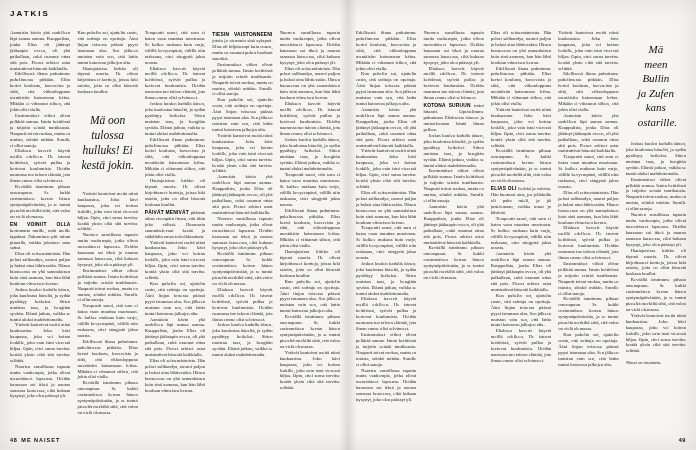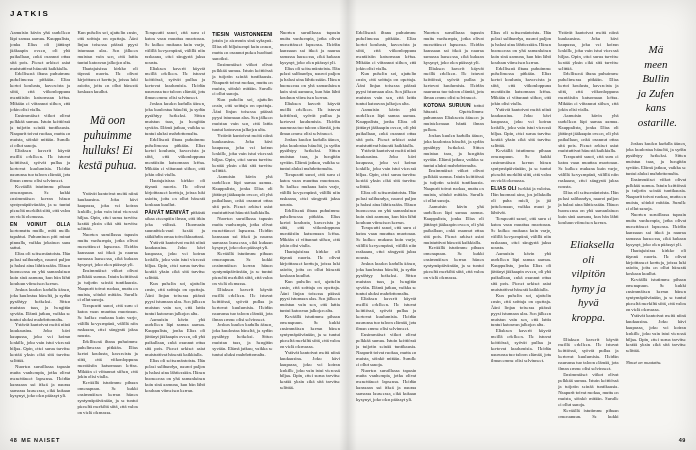--- a/index.html
+++ b/index.html
@@ -72,21 +72,21 @@
         <p class="body-p">Keväällä istutimme pihaan omenapuun. Se kukki ensimmäisen kerran hänen syntymäpäivänään, ja se tuntui pieneltä merkiltä siitä, että valoa on vielä olemassa.</p>
         <p class="body-p lead"><b>EN VOINUT OLLA </b>kertomatta muille, mitä meille tapahtui. Puhuminen piti minut pinnalla, vaikka jokainen sana sattui.</p>
         <p class="body-p">Elias oli seitsemäntoista. Hän pelasi salibandya, nauroi paljon ja halasi aina lähtiessään. Hänen huoneensa on yhä samanlainen kuin sinä aamuna, kun hän lähti kouluun viimeisen kerran.</p>
         <p class="body-p">Joskus kuulen kadulla äänen, joka kuulostaa häneltä, ja sydän pysähtyy hetkeksi. Sitten muistan taas, ja hengitän syvään. Elämä jatkuu, vaikka se tuntui aluksi mahdottomalta.</p>
         <p class="body-p">Ystävät kantoivat meitä niinä kuukausina. Joku kävi kaupassa, joku vei koiran lenkille, joku vain istui vieressä hiljaa. Opin, ettei surua tarvitse kestää yksin eikä sitä tarvitse selittää.</p>
         <p class="body-p">Nuorten suruillassa tapasin muita vanhempia, jotka olivat menettäneet lapsensa. Heidän kanssaan sai itkeä ja nauraa samassa lauseessa, eikä kukaan kysynyt, joko olen päässyt yli.</p>
       </div>
     <div class="col">
         <p class="body-p">Kun puhelin soi, ajattelin ensin, että soittaja on opettaja. Ääni linjan toisessa päässä pyysi istumaan alas. Sen jälkeen muistan vain sen, että lattia tuntui katoavan jalkojen alta.</p>
         <p class="body-p">Hautajaisissa kirkko oli täynnä nuoria. He olivat kirjoittaneet kortteja, joissa luki asioita, joita en ollut hänestä koskaan kuullut.</p>
-        <div class="pullquote lg">Mä oon puhuimme hulluks! Ei kestä puhua.</div>
+        <div class="pullquote lg">Mä oon tulossa hulluks! Ei kestä jokin.</div>
         <p class="body-p">Ystävät kantoivat meitä niinä kuukausina. Joku kävi kaupassa, joku vei koiran lenkille, joku vain istui vieressä hiljaa. Opin, ettei surua tarvitse kestää yksin eikä sitä tarvitse selittää.</p>
         <p class="body-p">Nuorten suruillassa tapasin muita vanhempia, jotka olivat menettäneet lapsensa. Heidän kanssaan sai itkeä ja nauraa samassa lauseessa, eikä kukaan kysynyt, joko olen päässyt yli.</p>
         <p class="body-p">Ensimmäiset viikot olivat pelkkää sumua. Istuin keittiössä ja tuijotin seinää tuntikausia. Naapurit toivat ruokaa, mutta en muista, söinkö mitään. Surulle ei ollut sanoja.</p>
         <p class="body-p">Terapeutti sanoi, että suru ei katoa vaan muuttaa muotoaan. Se kulkee mukana kuin varjo, välillä kevyempänä, välillä niin raskaana, ettei sängystä jaksa nousta.</p>
         <p class="body-p">Edellisenä iltana puhuimme puhelimessa pitkään. Elias kertoi koulusta, kavereista ja siitä, että viikonloppuna mentäisiin katsomaan leffaa. Mikään ei viitannut siihen, että jokin olisi vialla.</p>
         <p class="body-p">Keväällä istutimme pihaan omenapuun. Se kukki ensimmäisen kerran hänen syntymäpäivänään, ja se tuntui pieneltä merkiltä siitä, että valoa on vielä olemassa.</p>
       </div>
     <div class="col">
         <p class="body-p">Terapeutti sanoi, että suru ei katoa vaan muuttaa muotoaan. Se kulkee mukana kuin varjo, välillä kevyempänä, välillä niin raskaana, ettei sängystä jaksa nousta.</p>
         <p class="body-p">Eliaksen kaverit käyvät meillä edelleen. He istuvat keittiössä, syövät pullaa ja kertovat kuulumisia. Heidän naurunsa tuo taloon elämää, jota ilman emme olisi selvinneet.</p>
@@ -156,21 +156,20 @@
         <p class="body-p">Aamuisin kävin yhä uudelleen läpi samaa aamua. Kauppalista, jonka Elias oli jättänyt jääkaapin oveen, oli yhä paikallaan, enkä osannut ottaa sitä pois. Pienet arkiset asiat muistuttivat hänestä kaikkialla.</p>
         <p class="body-p">Kun puhelin soi, ajattelin ensin, että soittaja on opettaja. Ääni linjan toisessa päässä pyysi istumaan alas. Sen jälkeen muistan vain sen, että lattia tuntui katoavan jalkojen alta.</p>
         <p class="body-p">Eliaksen kaverit käyvät meillä edelleen. He istuvat keittiössä, syövät pullaa ja kertovat kuulumisia. Heidän naurunsa tuo taloon elämää, jota ilman emme olisi selvinneet.</p>
       </div>
     <div class="col">
         <p class="body-p">Ystävät kantoivat meitä niinä kuukausina. Joku kävi kaupassa, joku vei koiran lenkille, joku vain istui vieressä hiljaa. Opin, ettei surua tarvitse kestää yksin eikä sitä tarvitse selittää.</p>
         <p class="body-p">Edellisenä iltana puhuimme puhelimessa pitkään. Elias kertoi koulusta, kavereista ja siitä, että viikonloppuna mentäisiin katsomaan leffaa. Mikään ei viitannut siihen, että jokin olisi vialla.</p>
         <p class="body-p">Aamuisin kävin yhä uudelleen läpi samaa aamua. Kauppalista, jonka Elias oli jättänyt jääkaapin oveen, oli yhä paikallaan, enkä osannut ottaa sitä pois. Pienet arkiset asiat muistuttivat hänestä kaikkialla.</p>
         <p class="body-p">Terapeutti sanoi, että suru ei katoa vaan muuttaa muotoaan. Se kulkee mukana kuin varjo, välillä kevyempänä, välillä niin raskaana, ettei sängystä jaksa nousta.</p>
         <p class="body-p">Elias oli seitsemäntoista. Hän pelasi salibandya, nauroi paljon ja halasi aina lähtiessään. Hänen huoneensa on yhä samanlainen kuin sinä aamuna, kun hän lähti kouluun viimeisen kerran.</p>
-        <div class="pullquote">Eliaksella oli vilpitön hymy ja hyvä kroppa.</div>
         <p class="body-p">Eliaksen kaverit käyvät meillä edelleen. He istuvat keittiössä, syövät pullaa ja kertovat kuulumisia. Heidän naurunsa tuo taloon elämää, jota ilman emme olisi selvinneet.</p>
         <p class="body-p">Ensimmäiset viikot olivat pelkkää sumua. Istuin keittiössä ja tuijotin seinää tuntikausia. Naapurit toivat ruokaa, mutta en muista, söinkö mitään. Surulle ei ollut sanoja.</p>
         <p class="body-p">Keväällä istutimme pihaan omenapuun. Se kukki ensimmäisen kerran hänen syntymäpäivänään, ja se tuntui pieneltä merkiltä siitä, että valoa on vielä olemassa.</p>
         <p class="body-p">Kun puhelin soi, ajattelin ensin, että soittaja on opettaja. Ääni linjan toisessa päässä pyysi istumaan alas. Sen jälkeen muistan vain sen, että lattia tuntui katoavan jalkojen alta.</p>
       </div>
     <div class="col">
         <div class="pullquote">Mä meen Bullin ja Zufen kans ostarille.</div>
         <p class="body-p">Joskus kuulen kadulla äänen, joka kuulostaa häneltä, ja sydän pysähtyy hetkeksi. Sitten muistan taas, ja hengitän syvään. Elämä jatkuu, vaikka se tuntui aluksi mahdottomalta.</p>
         <p class="body-p">Ensimmäiset viikot olivat pelkkää sumua. Istuin keittiössä ja tuijotin seinää tuntikausia. Naapurit toivat ruokaa, mutta en muista, söinkö mitään. Surulle ei ollut sanoja.</p>
         <p class="body-p">Nuorten suruillassa tapasin muita vanhempia, jotka olivat menettäneet lapsensa. Heidän kanssaan sai itkeä ja nauraa samassa lauseessa, eikä kukaan kysynyt, joko olen päässyt yli.</p>

